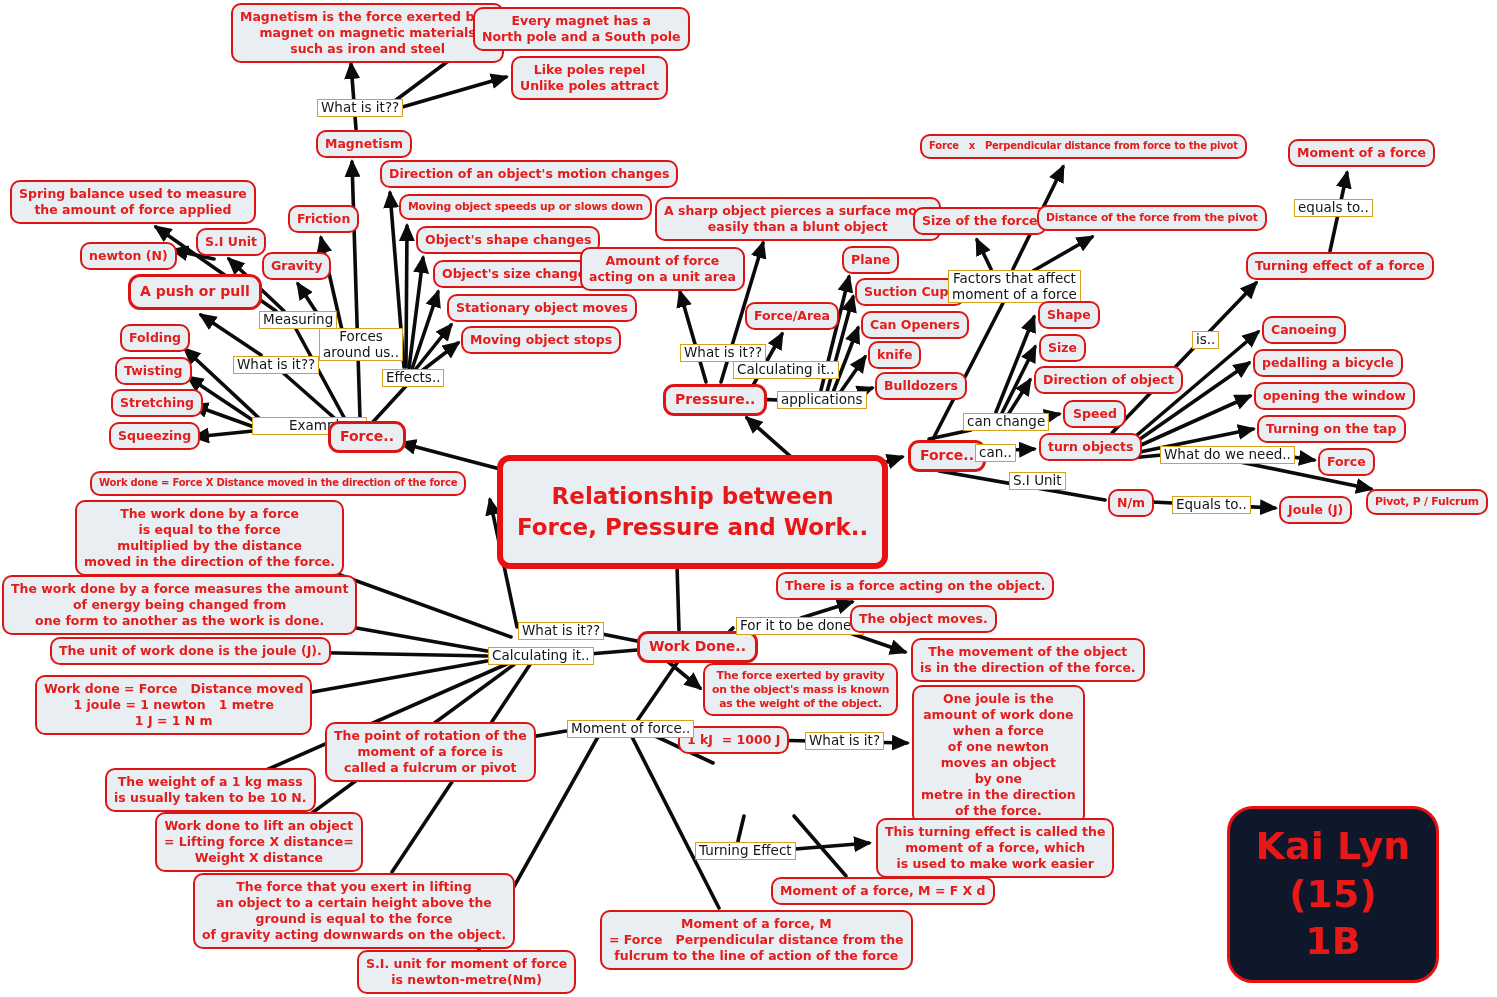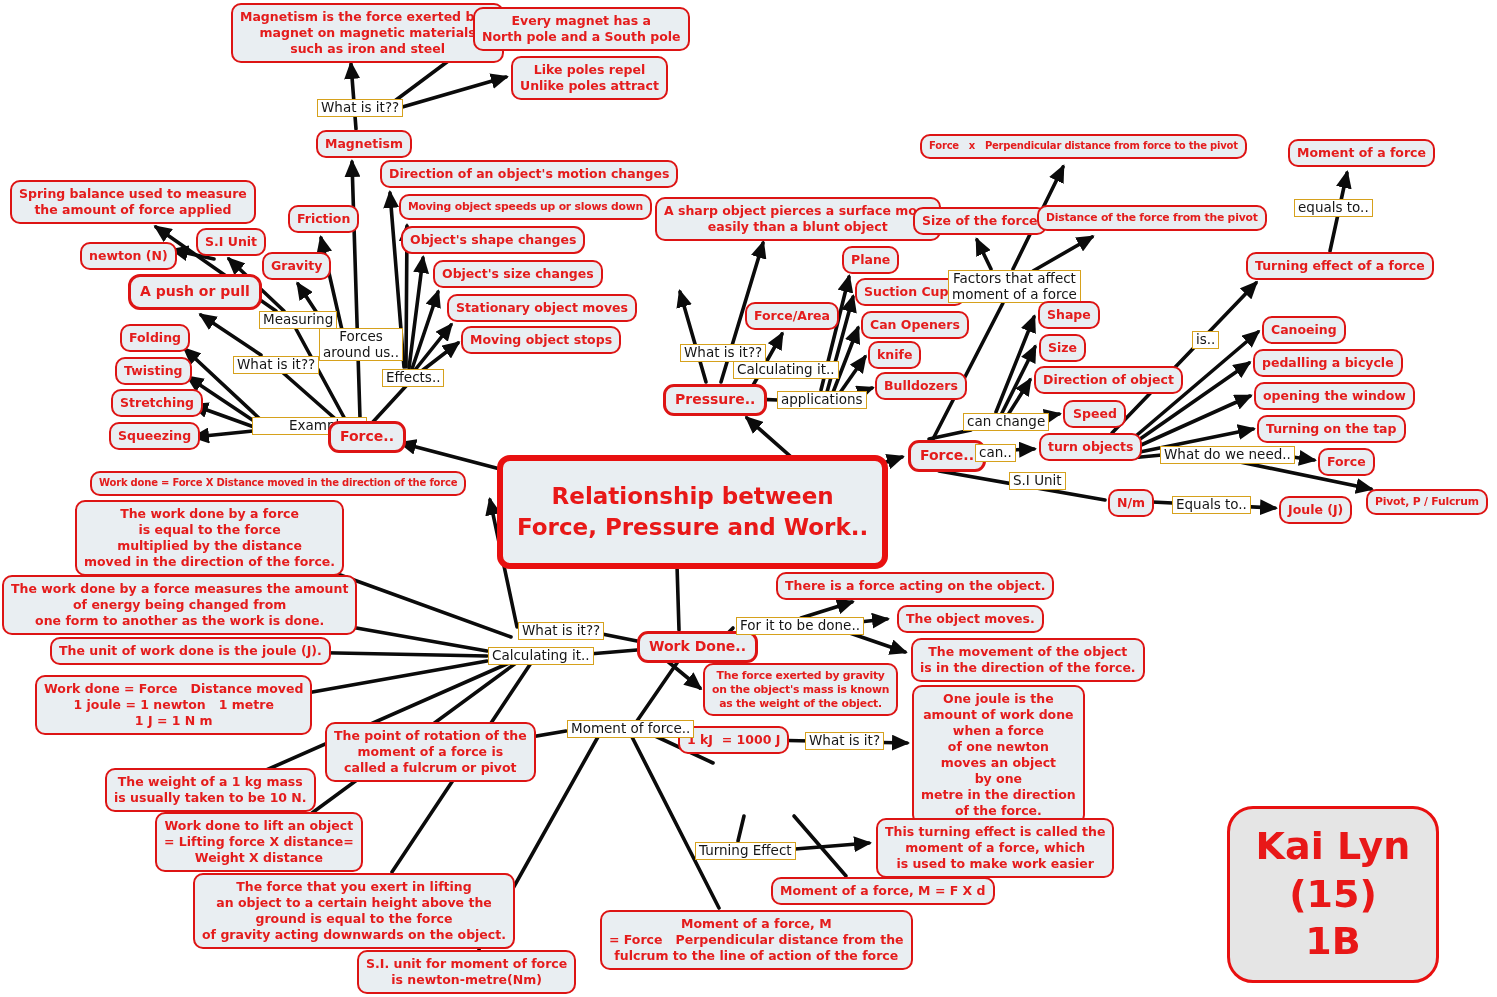--- a/index.html
+++ b/index.html
@@ -11,21 +11,21 @@
         padding:4px 7px;white-space:pre-line;box-sizing:border-box;}
   .xs{font-size:10.8px;letter-spacing:-0.2px;}
   .xxs{font-size:10px;letter-spacing:-0.2px;}
   .hub{border-width:3px;font-size:14px;border-radius:11px;padding:4px 9px;}
   .pp{border-width:3px;font-size:14px;border-radius:12px;padding:6px 9px;}
   .central{border:6px solid #e81010;border-radius:13px;font-size:23px;line-height:1.35;
            padding:20px 14px;color:#e81818;}
   .lbl{position:absolute;background:#ffffff;border:1.5px solid #d6a11c;color:#151515;
        font-weight:normal;font-size:13.5px;line-height:1.15;padding:0 3px;text-align:center;
        white-space:pre-line;box-sizing:border-box;}
-  .sig{position:absolute;background:#e5e5e5;border:3px solid #e81010;border-radius:26px;
+  .sig{position:absolute;background:#0f172a;border:3px solid #e81010;border-radius:26px;
        color:#e81818;font-weight:bold;font-size:38px;line-height:1.25;text-align:center;
        padding:14px 0;width:212px;white-space:pre-line;box-sizing:border-box;}
 </style>
 </head>
 <body>
 
 <div class="map">
 
   <svg class="wires" width="1497" height="997" viewBox="0 0 1497 997">
     <defs>
@@ -132,21 +132,21 @@
 such as iron and steel</div>
   <div class="node" style="left:473px;top:7px;">Every magnet has a
 North pole and a South pole</div>
   <div class="node" style="left:511px;top:56px;">Like poles repel
 Unlike poles attract</div>
   <div class="lbl" style="left:317px;top:99px;">What is it??</div>
   <div class="node" style="left:316px;top:130px;">Magnetism</div>
 
   <div class="node" style="left:380px;top:160px;">Direction of an object's motion changes</div>
   <div class="node xs" style="left:399px;top:194px;">Moving object speeds up or slows down</div>
-  <div class="node" style="left:401px;top:226px;border-radius:11px;">Object's shape changes</div>
+  <div class="node" style="left:416px;top:226px;">Object's shape changes</div>
   <div class="node" style="left:433px;top:260px;">Object's size changes</div>
   <div class="node" style="left:447px;top:294px;">Stationary object moves</div>
   <div class="node" style="left:461px;top:326px;">Moving object stops</div>
 
   <div class="node" style="left:10px;top:180px;">Spring balance used to measure
 the amount of force applied</div>
   <div class="node" style="left:196px;top:228px;">S.I Unit</div>
   <div class="node" style="left:80px;top:242px;">newton (N)</div>
   <div class="node pp" style="left:128px;top:274px;">A push or pull</div>
   <div class="node" style="left:288px;top:205px;">Friction</div>
@@ -158,20 +158,22 @@
   <div class="lbl" style="left:382px;top:369px;">Effects..</div>
   <div class="node" style="left:120px;top:324px;">Folding</div>
   <div class="node" style="left:115px;top:357px;">Twisting</div>
   <div class="node" style="left:111px;top:389px;">Stretching</div>
   <div class="node" style="left:109px;top:422px;">Squeezing</div>
   <div class="lbl" style="left:252px;top:417px;padding-left:36px;">Examples..</div>
   <div class="node hub" style="left:328px;top:421px;">Force..</div>
 
   <div class="node" style="left:655px;top:197px;">A sharp object pierces a surface more
 easily than a blunt object</div>
+  <div class="node" style="left:580px;top:247px;">Amount of force
+acting on a unit area</div>
   <div class="node" style="left:842px;top:246px;">Plane</div>
   <div class="node" style="left:855px;top:278px;">Suction Cups</div>
   <div class="node" style="left:861px;top:311px;">Can Openers</div>
   <div class="node" style="left:868px;top:341px;">knife</div>
   <div class="node" style="left:875px;top:372px;">Bulldozers</div>
   <div class="node" style="left:745px;top:302px;">Force/Area</div>
   <div class="lbl" style="left:680px;top:344px;">What is it??</div>
   <div class="lbl" style="left:733px;top:361px;">Calculating it..</div>
   <div class="node hub" style="left:663px;top:384px;">Pressure..</div>
   <div class="lbl" style="left:777px;top:391px;">applications</div>
@@ -218,21 +220,21 @@
 one form to another as the work is done.</div>
   <div class="node" style="left:50px;top:637px;">The unit of work done is the joule (J).</div>
   <div class="node" style="left:35px;top:675px;">Work done = Force &nbsp; Distance moved
 1 joule = 1 newton &nbsp; 1 metre
 1 J = 1 N m</div>
   <div class="lbl" style="left:518px;top:622px;">What is it??</div>
   <div class="lbl" style="left:488px;top:647px;">Calculating it..</div>
   <div class="node hub" style="left:637px;top:631px;">Work Done..</div>
   <div class="lbl" style="left:736px;top:617px;">For it to be done..</div>
   <div class="node" style="left:776px;top:572px;">There is a force acting on the object.</div>
-  <div class="node" style="left:897px;top:605px;text-align:center;">The object moves.</div>
+  <div class="node" style="left:850px;top:605px;text-align:center;">The object moves.</div>
   <div class="node xs" style="left:703px;top:663px;">The force exerted by gravity
 on the object's mass is known
 as the weight of the object.</div>
   <div class="node" style="left:911px;top:638px;">The movement of the object
 is in the direction of the force.</div>
   <div class="node" style="left:912px;top:685px;">One joule is the
 amount of work done
 when a force
 of one newton
 moves an object

